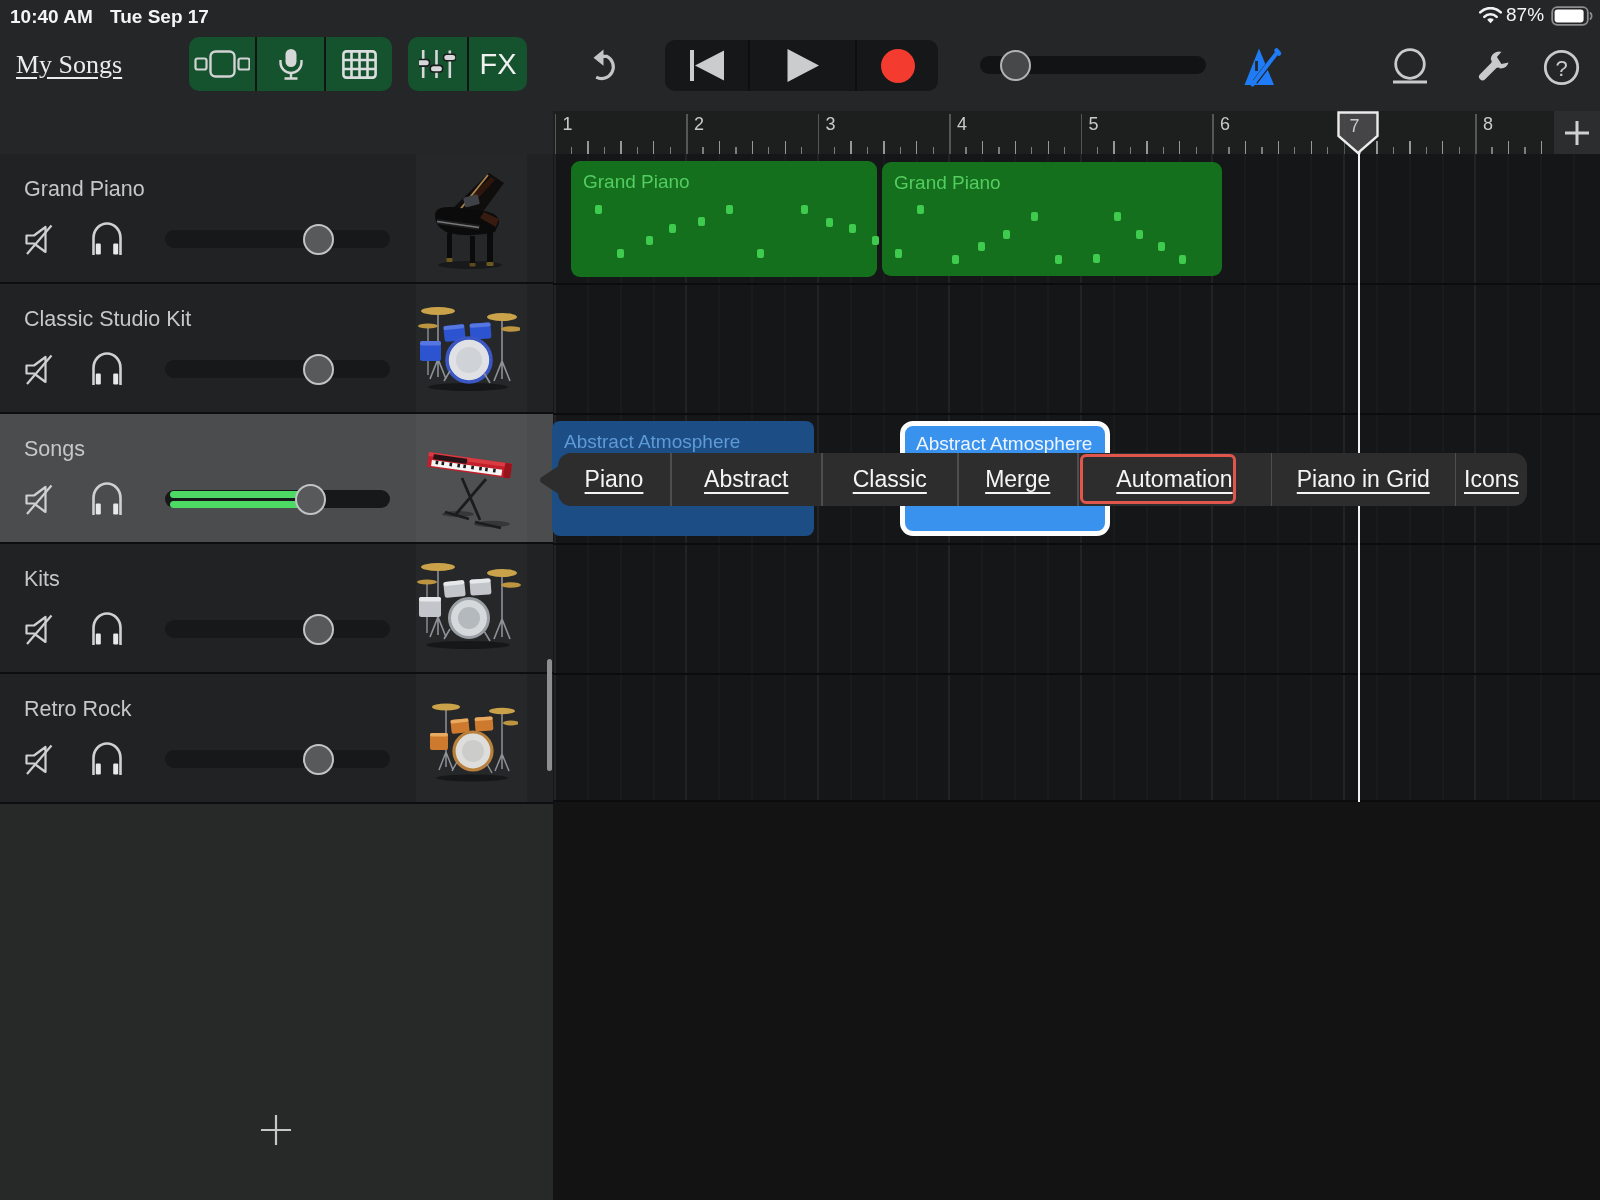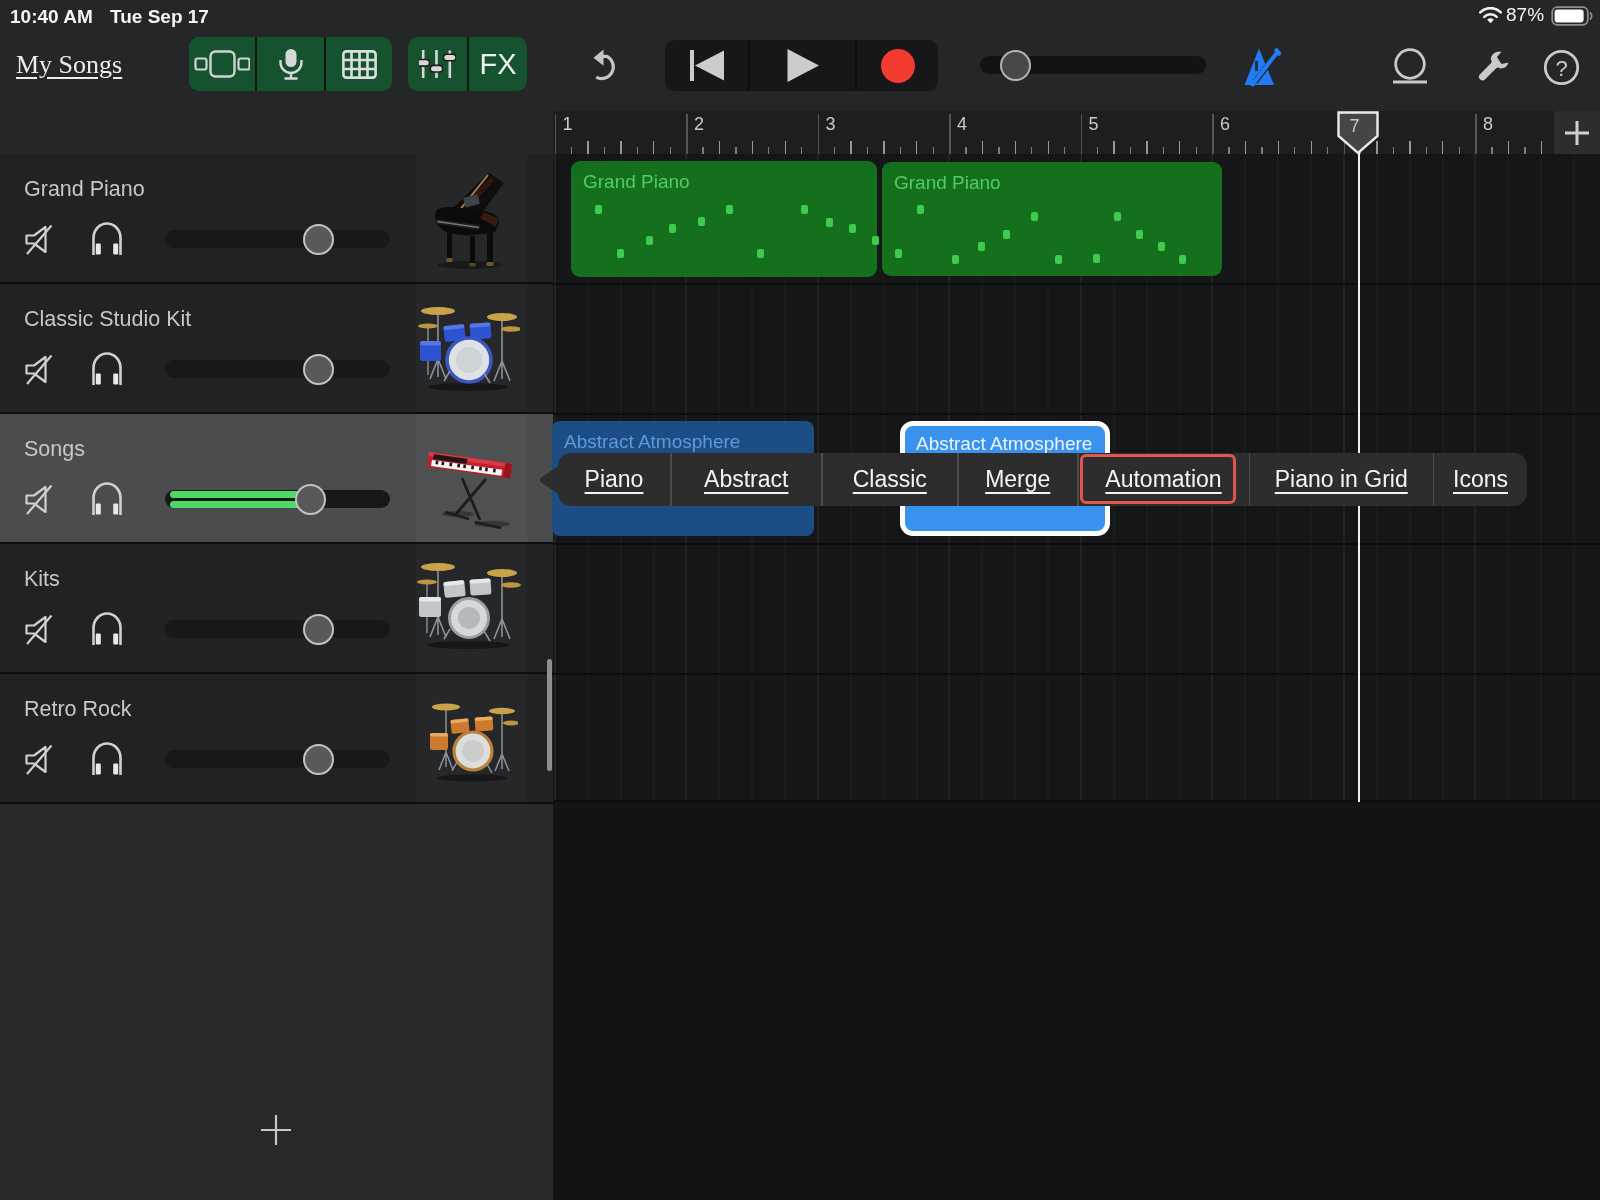--- a/index.html
+++ b/index.html
@@ -467,21 +467,21 @@
   </svg>
   <div id="ctxmenu" class="abs">
     <div class="mitem" style="width:112px;">Piano</div>
       <div class="msep"></div>
     <div class="mitem" style="width:149.5px;">Abstract</div>
       <div class="msep"></div>
     <div class="mitem" style="width:134.5px;">Classic</div>
       <div class="msep"></div>
     <div class="mitem" style="width:118.5px;">Merge</div>
       <div class="msep"></div>
-    <div class="mitem" style="width:170px;">Automation</div>
+    <div class="mitem" style="width:192px;">Automation</div>
       <div class="msep"></div>
     <div class="mitem" style="width:182.5px;">Piano in Grid</div>
       <div class="msep"></div>
     <div class="mitem" style="flex:1;">Icons</div>
   </div>
   <div class="abs" style="left:1080px; top:454px; width:156px; height:50px; border:3.5px solid #e0564d; border-radius:6px;"></div>
 
   <div class="abs" style="left:547px; top:659px; width:5px; height:112px; border-radius:3px; background:#8e8f90;"></div>
 
   <svg class="abs" style="left:259px; top:1113px;" width="34" height="34" viewBox="0 0 34 34">

